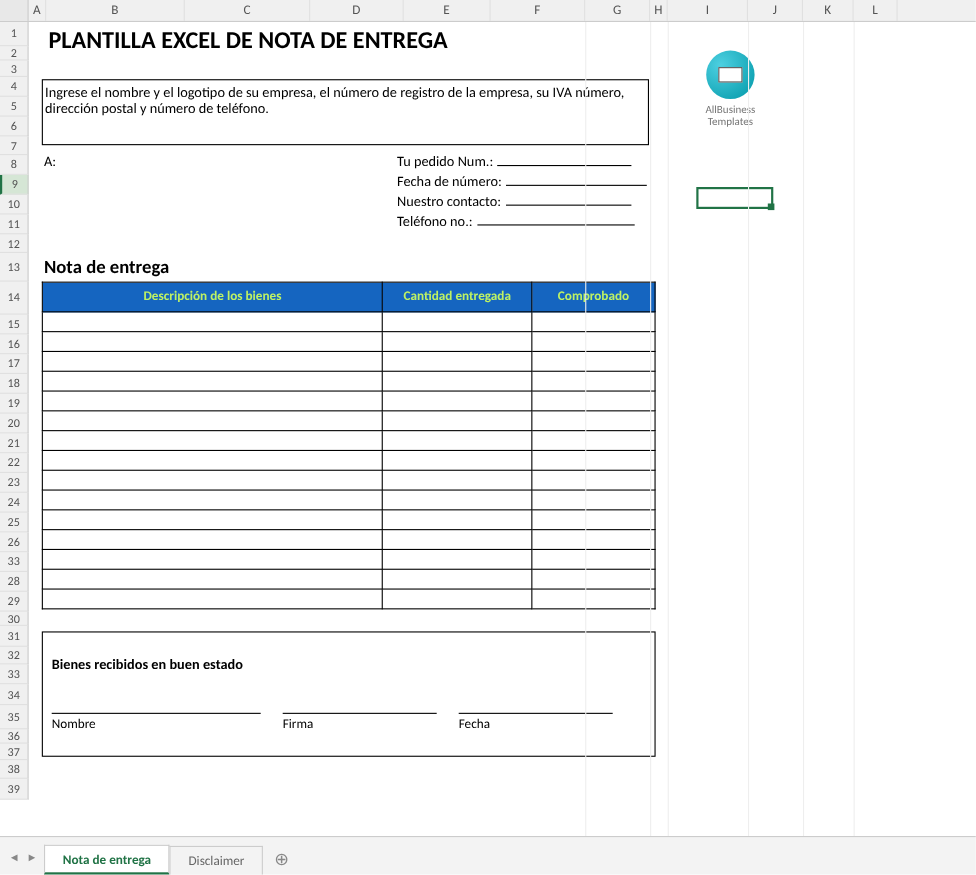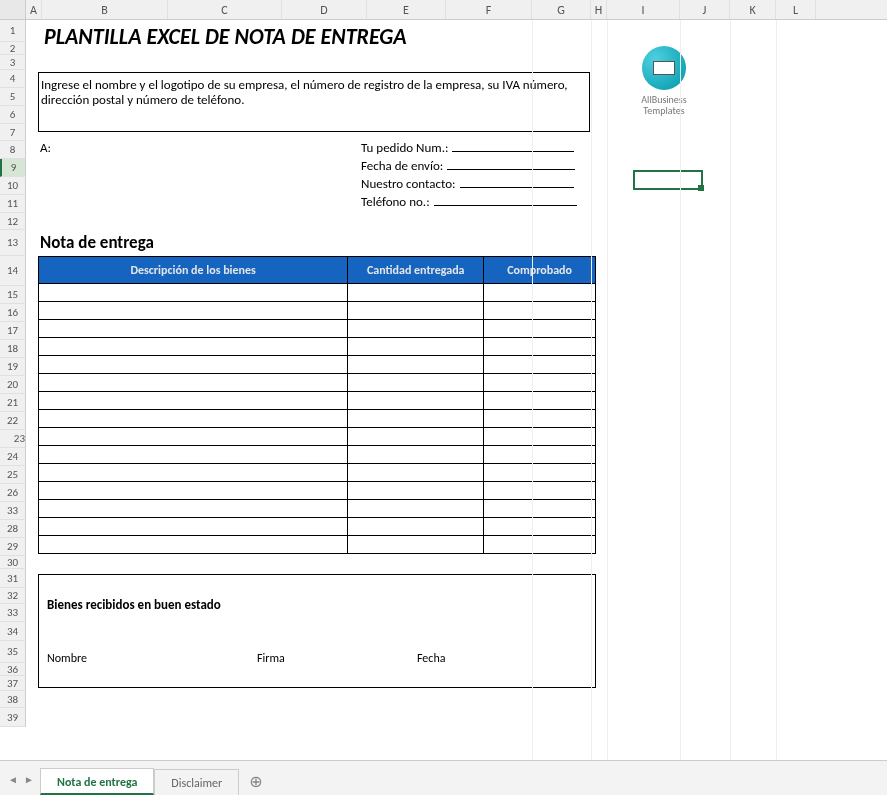--- a/index.html
+++ b/index.html
@@ -39,21 +39,20 @@
 .content {
   position: absolute;
   left: 26px; top: 20px;
   width: 861px; height: 740px;
 }
 .title {
   position: absolute;
   left: 18px; top: 3px;
   font-size: 22px;
   font-weight: bold;
-  font-style: italic;
 }
 .company-box {
   position: absolute;
   left: 12px; top: 52px;
   width: 552px; height: 60px;
   border: 1px solid #000;
   padding: 4px 2px;
   font-size: 13px;
 }
 .field-row {
@@ -69,21 +68,21 @@
   font-weight: bold;
 }
 .nota-table {
   position: absolute;
   left: 12px; top: 236px;
   width: 558px;
   border-collapse: collapse;
 }
 .nota-table th {
   background: #1565c0;
-  color: #e5e5e5;
+  color: #bef264;
   font-weight: bold;
   padding: 6px 4px;
   border: 1px solid #000;
   font-size: 12px;
 }
 .nota-table td {
   border: 1px solid #000;
   height: 18px;
 }
 .th-desc { width: 310px; }
@@ -91,21 +90,21 @@
 .th-chk { width: 112px; }
 .sig-box {
   position: absolute;
   left: 12px; top: 554px;
   width: 558px; height: 114px;
   border: 1px solid #000;
   padding: 6px 8px;
 }
 .sig-title { font-weight: bold; font-size: 13px; margin-top: 16px; }
 .sig-lines { display: flex; gap: 20px; margin-top: 36px; }
-.sig-col { display: flex; flex-direction: row; }
+.sig-col { display: flex; flex-direction: column; }
 .sig-line { border-bottom: 1px solid #000; }
 .sig-label { font-size: 12px; margin-top: 3px; }
 .logo {
   position: absolute;
   left: 602px; top: 26px;
   width: 72px;
   text-align: center;
 }
 .logo-circle {
   width: 44px; height: 44px;
@@ -226,21 +225,21 @@
       <div class="rh" style="height: 26px; line-height: 26px;">13</div>
       <div class="rh" style="height: 30px; line-height: 30px;">14</div>
       <div class="rh" style="height: 18px; line-height: 18px;">15</div>
       <div class="rh" style="height: 18px; line-height: 18px;">16</div>
       <div class="rh" style="height: 18px; line-height: 18px;">17</div>
       <div class="rh" style="height: 18px; line-height: 18px;">18</div>
       <div class="rh" style="height: 18px; line-height: 18px;">19</div>
       <div class="rh" style="height: 18px; line-height: 18px;">20</div>
       <div class="rh" style="height: 18px; line-height: 18px;">21</div>
       <div class="rh" style="height: 18px; line-height: 18px;">22</div>
-      <div class="rh" style="height: 18px; line-height: 18px; text-align: right;">23</div>
+      <div class="rh" style="height: 18px; line-height: 18px;">23</div>
       <div class="rh" style="height: 18px; line-height: 18px;">24</div>
       <div class="rh" style="height: 18px; line-height: 18px;">25</div>
       <div class="rh" style="height: 18px; line-height: 18px;">26</div>
       <div class="rh" style="height: 18px; line-height: 18px;">33</div>
       <div class="rh" style="height: 18px; line-height: 18px;">28</div>
       <div class="rh" style="height: 18px; line-height: 18px;">29</div>
       <div class="rh" style="height: 13px; line-height: 13px;">30</div>
       <div class="rh" style="height: 19px; line-height: 19px; text-align: center;">31</div>
       <div class="rh" style="height: 16px; line-height: 16px;">32</div>
       <div class="rh" style="height: 18px; line-height: 18px;">33</div>
@@ -257,21 +256,21 @@
     <div class="title">PLANTILLA EXCEL DE NOTA DE ENTREGA</div>
 
     <div class="company-box">Ingrese el nombre y el logotipo de su empresa, el número de registro de la empresa, su IVA número, dirección postal y número de teléfono.</div>
 
     <div class="field-row" style="left:14px; top:120px;">A:</div>
 
     <div class="field-row" style="left:335px; top:120px;text-align:center;">
       <span class="field-label">Tu pedido Num.:</span><span class="field-line" style="width:122px"></span>
     </div>
     <div class="field-row" style="left:335px; top:138px;">
-      <span class="field-label">Fecha de envío:</span><span class="field-line" style="width:128px"></span>
+      <span class="field-label">Fecha de número:</span><span class="field-line" style="width:128px"></span>
     </div>
     <div class="field-row" style="left:335px; top:156px;">
       <span class="field-label">Nuestro contacto:</span><span class="field-line" style="width:114px"></span>
     </div>
     <div class="field-row" style="left:335px; top:174px;">
       <span class="field-label">Teléfono no.:</span><span class="field-line" style="width:143px"></span>
     </div>
 
     <div class="section-title">Nota de entrega</div>
 

